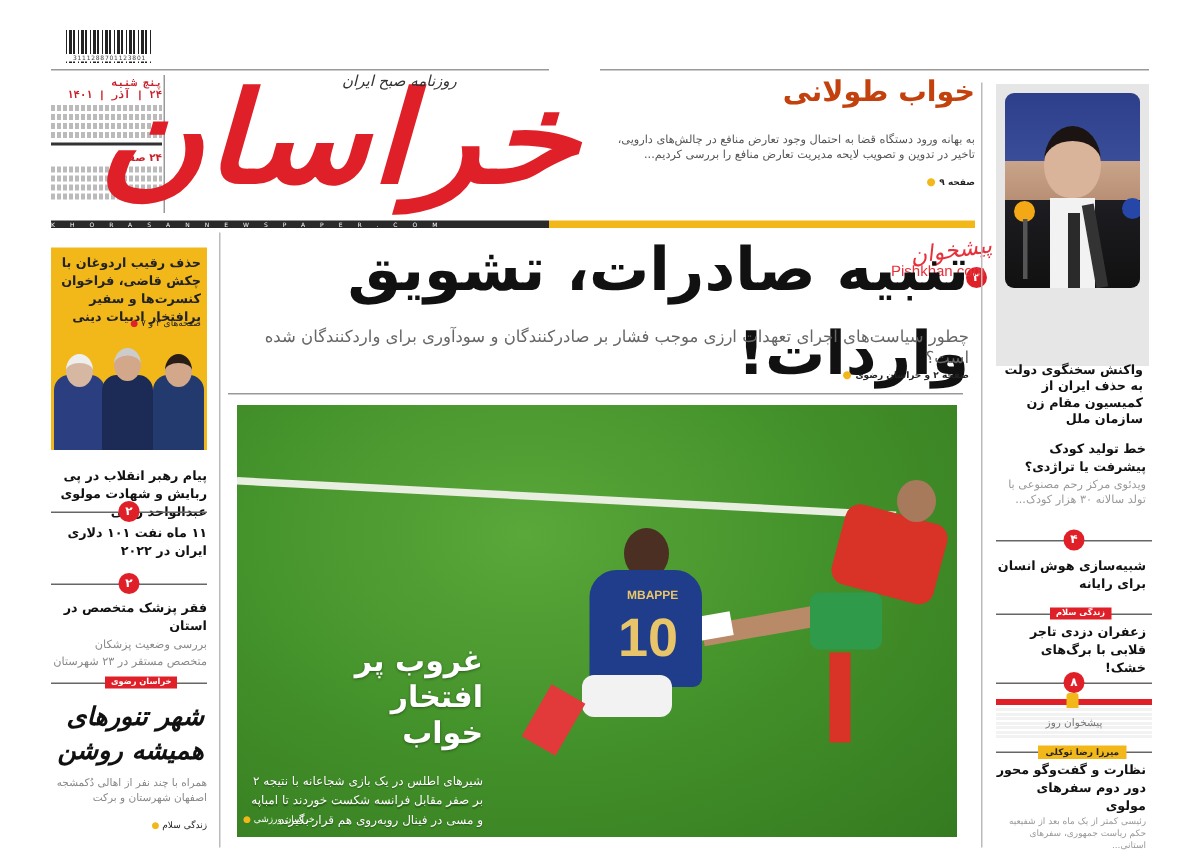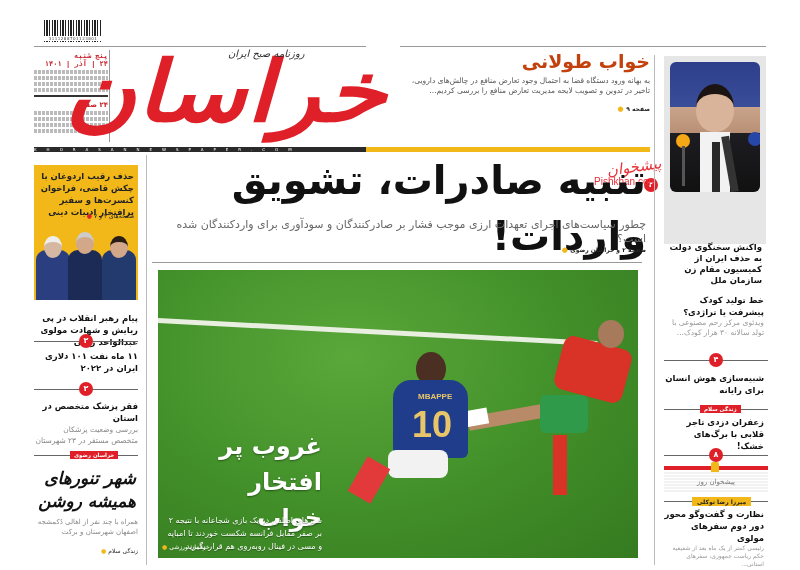--- a/index.html
+++ b/index.html
@@ -19,21 +19,21 @@
   .masthead-info .pages { color: #c8202a; font-weight: bold; font-size: 7px; margin-top: 4px; }
   .masthead-info .sep { height: 2px; background: #333; margin: 3px 0; }
   .masthead-info .line { height: 4px; margin: 2px 0; background: repeating-linear-gradient(90deg, #bbb 0 3px, #fff 3px 4px); }
   .v-rule { left: 109px; top: 50px; width: 1px; height: 92px; background: #999; }
   .logo { left: 112px; top: 42px; width: 255px; height: 100px; font-family: "DejaVu Serif", serif;
     font-size: 84px; font-weight: bold; color: #e02028; line-height: 100px; text-align: center; font-style: italic; transform: scaleX(1.15); }
   .logo-sub { left: 228px; top: 48px; font-size: 10px; color: #333; font-style: italic; font-family: "DejaVu Serif", serif; }
 
   .top-story { left: 398px; top: 50px; width: 252px; }
   .top-story h2 { font-size: 19px; font-weight: bold; line-height: 22px; color: #c2410c; }
-  .top-story p { font-size: 7.5px; color: #555; line-height: 10px; margin-top: 4px; }
+  .top-story p { font-size: 7.5px; color: #555; line-height: 10px; margin-top: 16px; }
   .ref { font-size: 6px; color: #222; font-weight: bold; }
   .ref::after { content: " ●"; color: #f2b81a; font-size: 7px; }
 
   .photo-top { left: 664px; top: 56px; width: 102px; height: 188px; background: #e6e6e6; }
   .photo-img { left: 670px; top: 62px; width: 90px; height: 130px; border-radius: 6px;
     background: linear-gradient(180deg, #2d3f8a 0%, #3a4d99 35%, #c9a48a 35%, #b88f74 55%, #1d1d22 55%, #111 100%); overflow: hidden; }
   .face { position: absolute; left: 26px; top: 22px; width: 38px; height: 48px; border-radius: 50% 50% 45% 45%; background: #d9b49a; border-top: 10px solid #1b1412; }
   .shirt { position: absolute; left: 30px; top: 70px; width: 30px; height: 60px; background: #f2f2f2; }
   .mic1 { position: absolute; left: 6px; top: 72px; width: 14px; height: 14px; border-radius: 50%; background: #f4a815; }
   .mic-stem { position: absolute; left: 12px; top: 84px; width: 3px; height: 40px; background: #555; }
@@ -64,21 +64,21 @@
   .p-fr-name { position: absolute; left: 260px; top: 122px; font-size: 8px; color: #e9c56a; font-weight: bold; font-family: "Liberation Sans", sans-serif; }
   .p-fr-num { position: absolute; left: 254px; top: 134px; font-size: 36px; color: #e9c56a; font-weight: bold; font-family: "Liberation Sans", sans-serif; }
   .p-fr-sock { position: absolute; left: 198px; top: 190px; width: 26px; height: 40px; background: #e23a3a; transform: rotate(30deg); }
   .p-fr-short { position: absolute; left: 230px; top: 180px; width: 60px; height: 28px; background: #f2f2f2; border-radius: 8px; }
   .p-ma-body { position: absolute; left: 400px; top: 72px; width: 70px; height: 55px; background: #d93226; transform: rotate(15deg); border-radius: 10px; }
   .p-ma-head { position: absolute; left: 440px; top: 50px; width: 26px; height: 28px; background: #a87a5c; border-radius: 50%; }
   .p-ma-short { position: absolute; left: 382px; top: 125px; width: 48px; height: 38px; background: #2e9a4a; border-radius: 6px; }
   .p-ma-leg { position: absolute; left: 310px; top: 140px; width: 80px; height: 14px; background: #b98a68; transform: rotate(-10deg); }
   .p-ma-sock { position: absolute; left: 300px; top: 140px; width: 30px; height: 16px; background: #fff; transform: rotate(-10deg); }
   .p-ma-leg2 { position: absolute; left: 395px; top: 165px; width: 14px; height: 60px; background: #d93226; }
-  .photo-title { left: 172px; top: 428px; width: 150px; font-size: 24px; font-weight: bold; color: #fff; line-height: 36px; text-shadow: 0 1px 2px rgba(0,0,0,.4); text-align: right; }
+  .photo-title { left: 172px; top: 428px; width: 150px; font-size: 20px; font-weight: bold; color: #fff; line-height: 24px; text-shadow: 0 1px 2px rgba(0,0,0,.4); text-align: right; }
   .photo-text { left: 162px; top: 514px; width: 160px; font-size: 8px; color: #fff; line-height: 13px; text-shadow: 0 1px 1px rgba(0,0,0,.4); }
   .photo-ref { left: 162px; top: 543px; font-size: 6px; color: #fff; }
   .photo-ref::before { content: "● "; color: #f2b81a; }
 
   
   .v-rule-left { left: 146px; top: 155px; width: 1px; height: 410px; background: #bbb; }
   .promo-box { left: 34px; top: 165px; width: 104px; height: 135px; background: #f2b81a; }
   .promo-title { left: 38px; top: 170px; width: 96px; font-size: 8.5px; font-weight: bold; line-height: 12px; color: #222; }
   .promo-ref { left: 38px; top: 212px; width: 96px; font-size: 6px; color: #222; }
   .promo-ref::after { content: " ●"; color: #e02028; }

